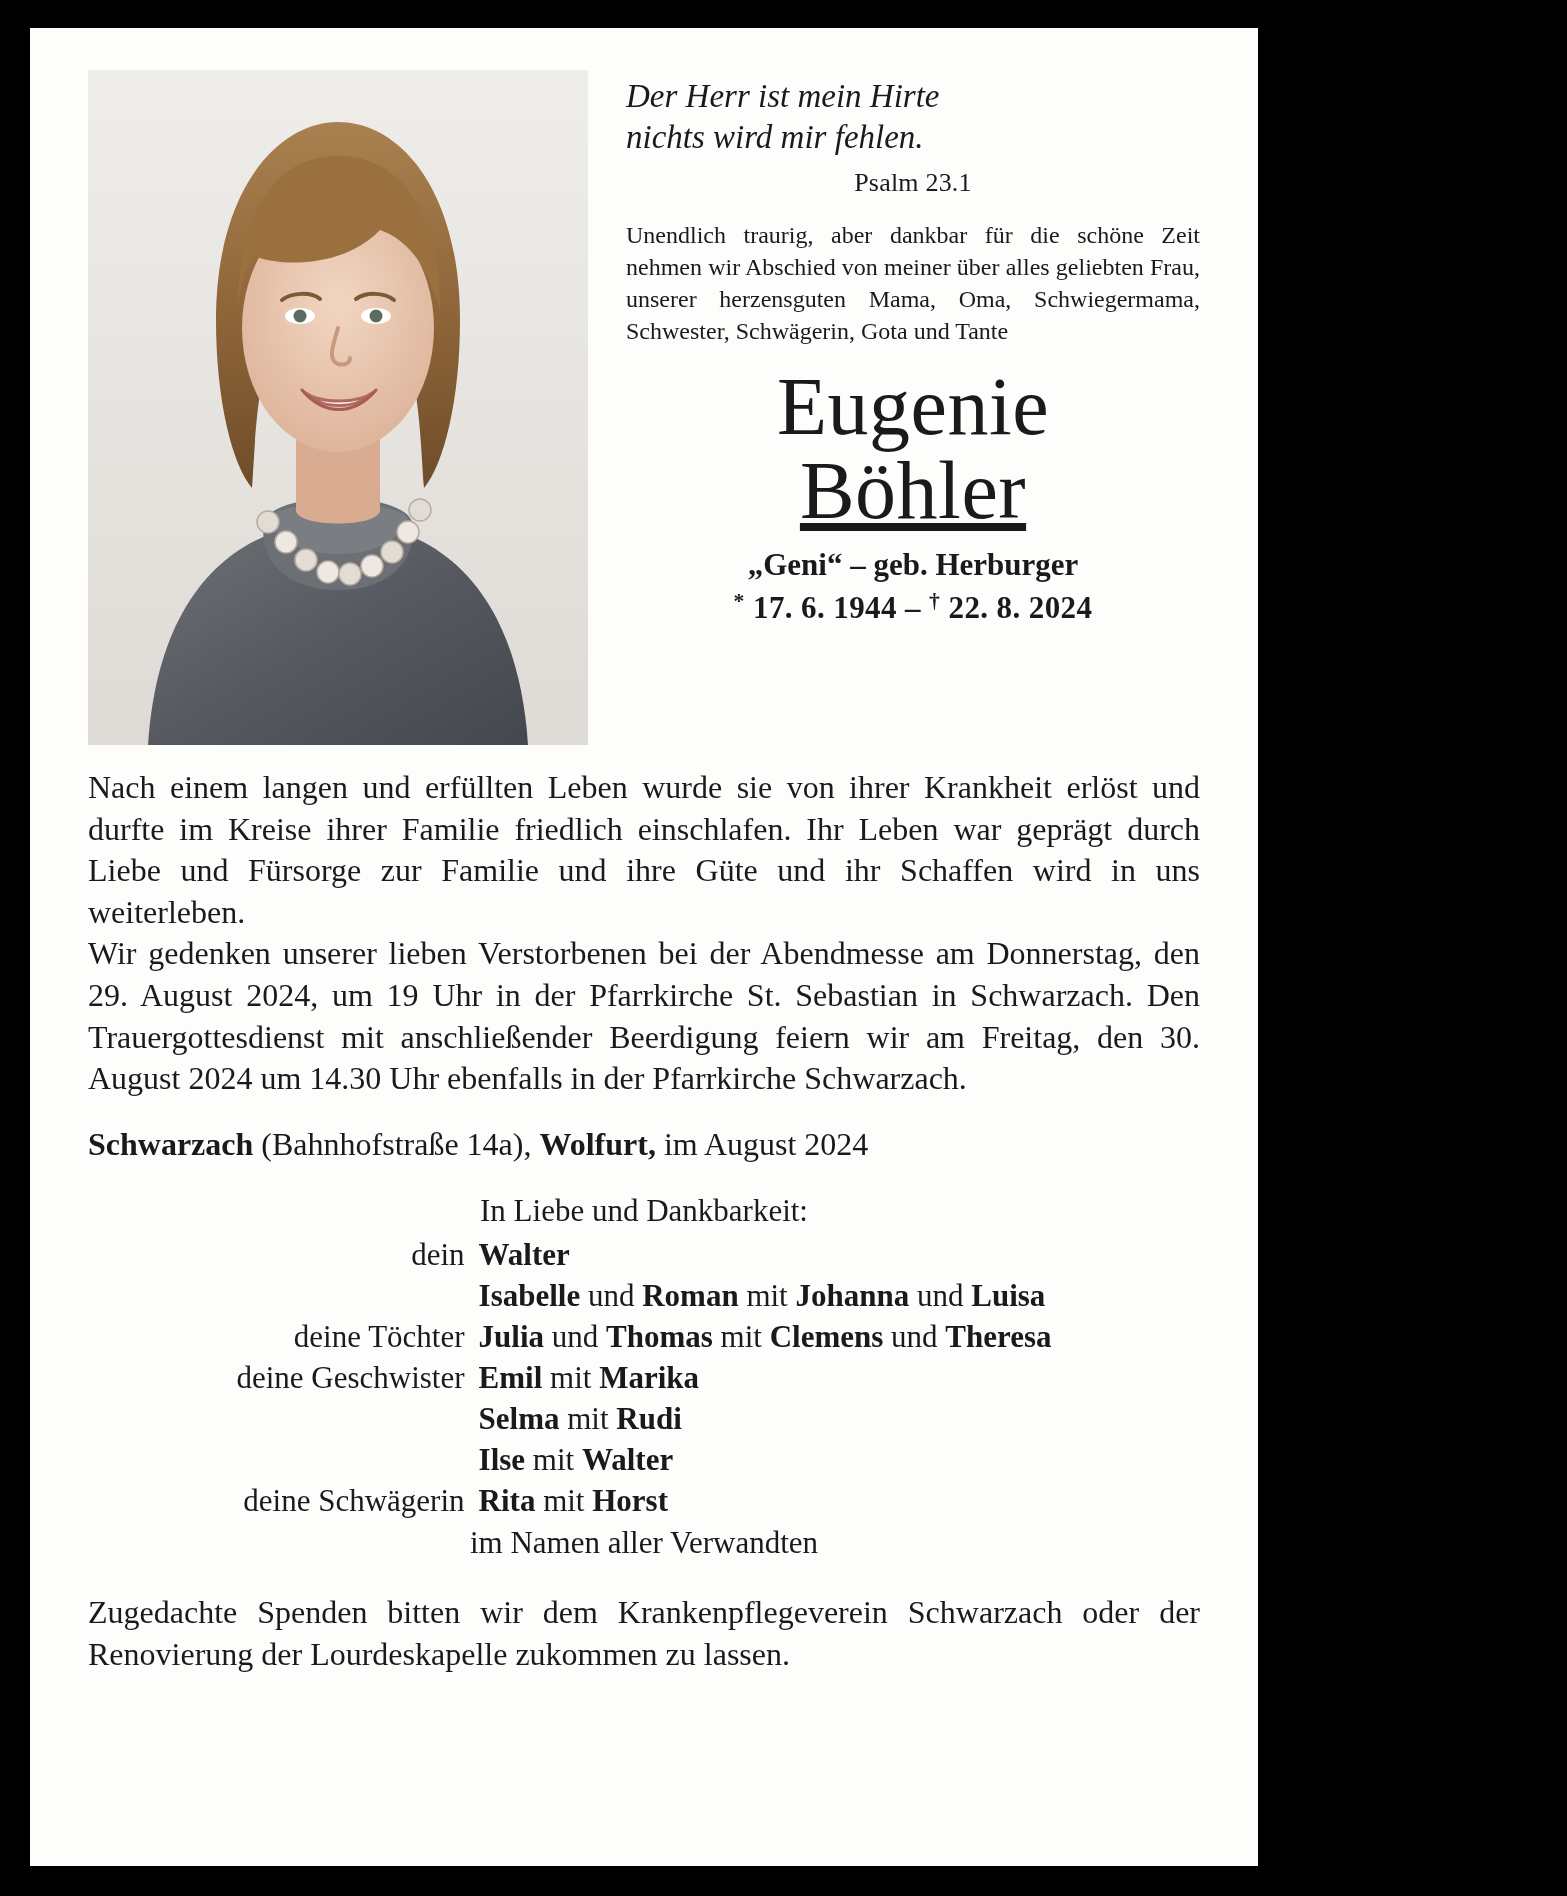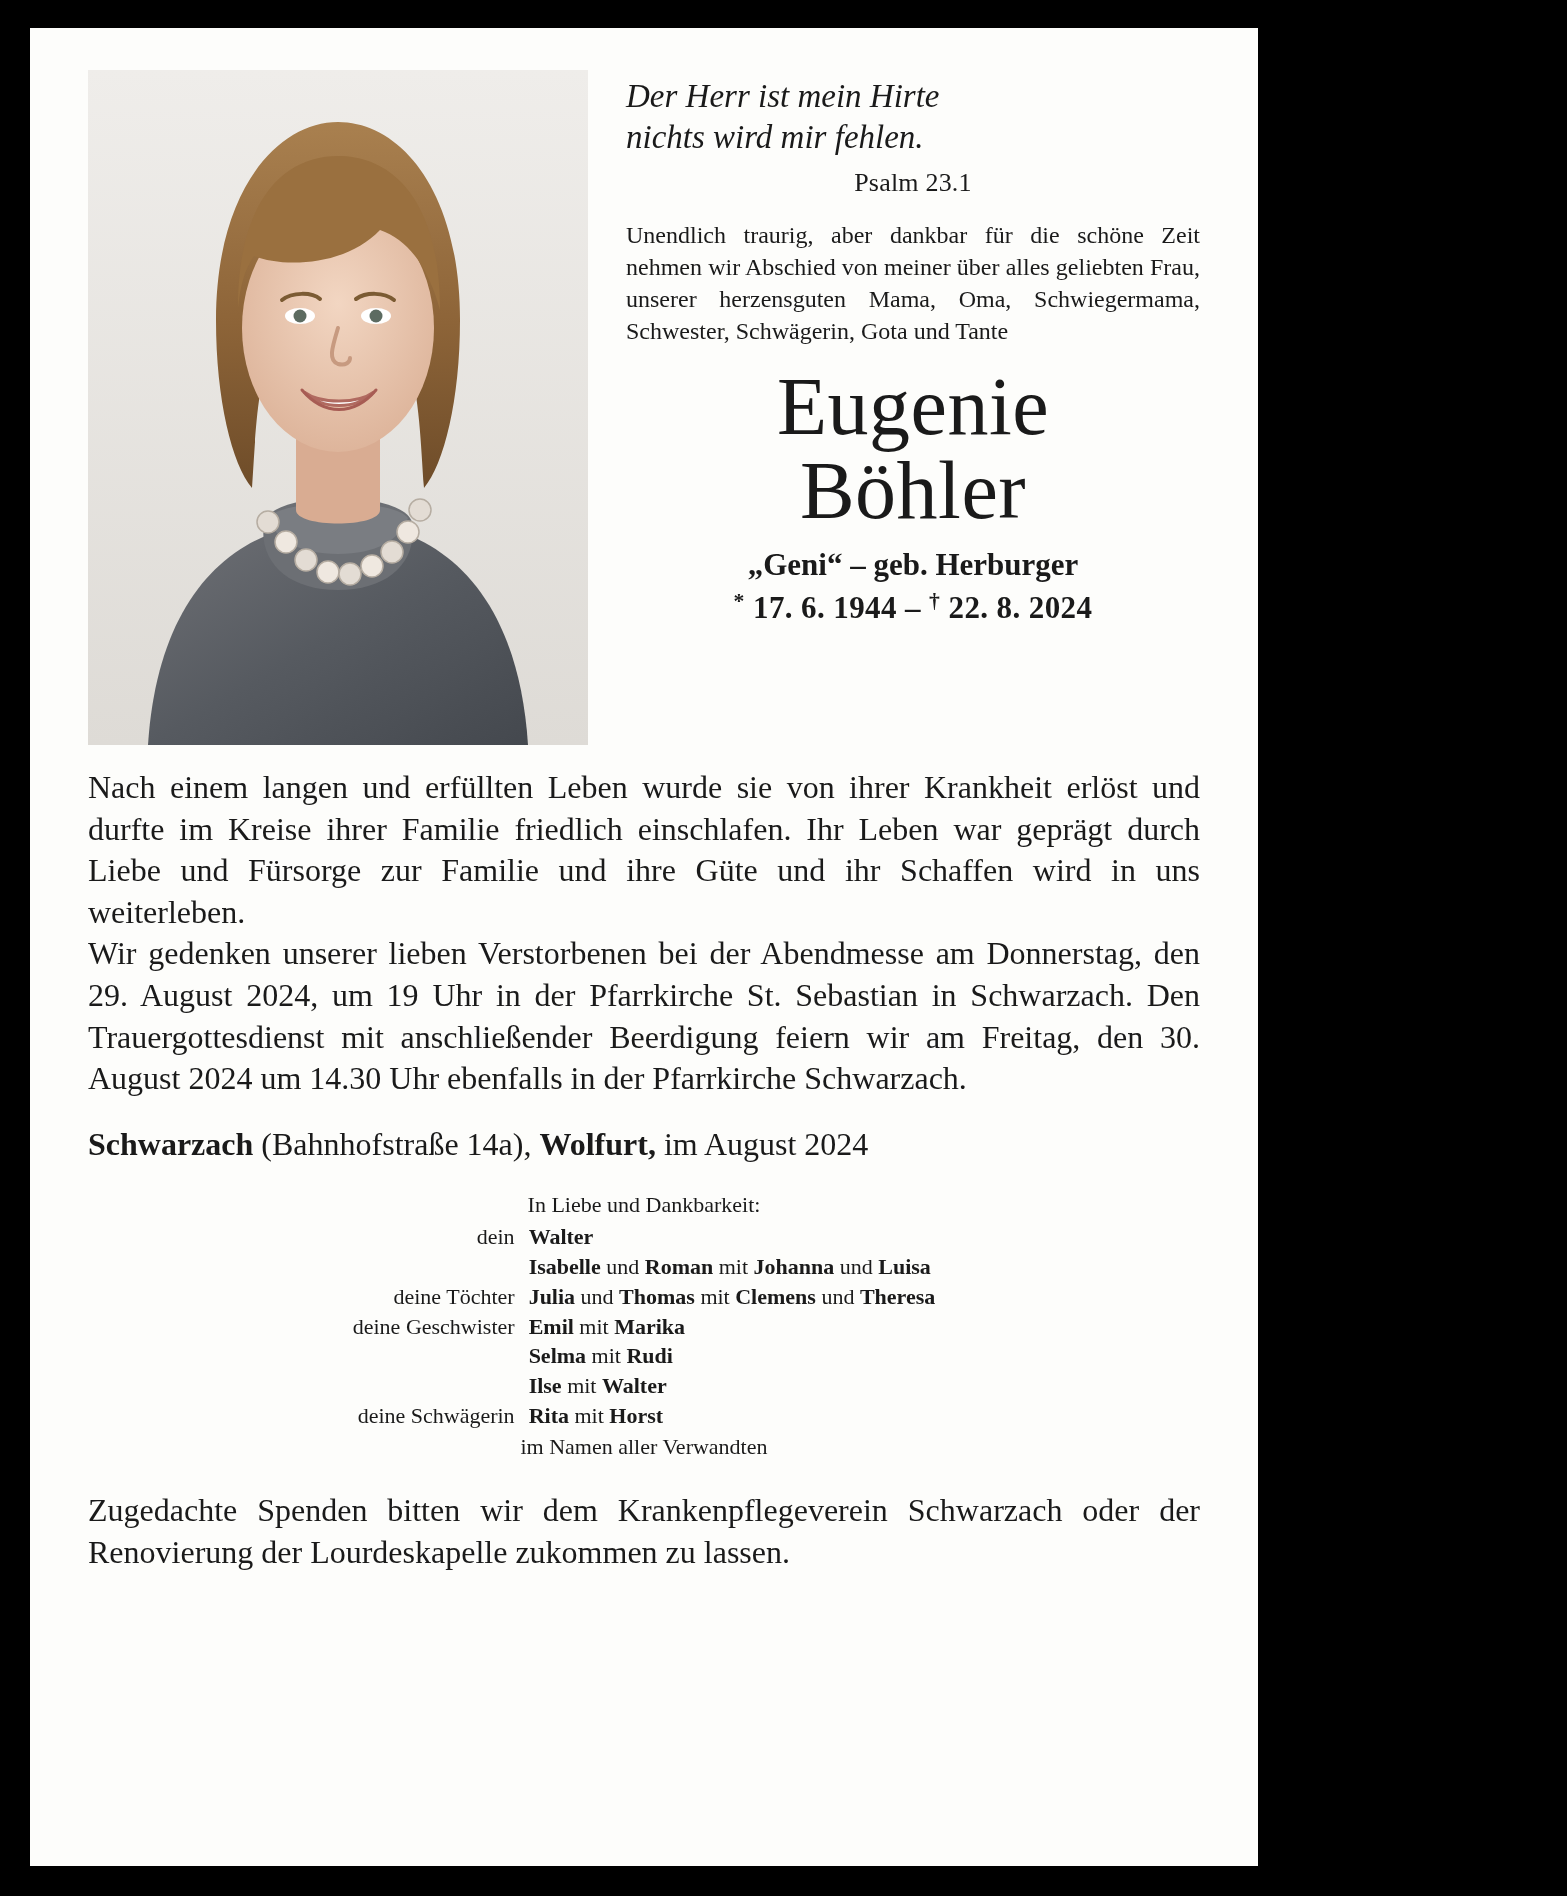--- a/index.html
+++ b/index.html
@@ -84,21 +84,21 @@
 
   .name {
     text-align: center;
     font-size: 82px;
     line-height: 1.02;
     margin-top: 18px;
     font-weight: 400;
     letter-spacing: 0.5px;
   }
   .name .given { display: block; }
-  .name .family { display: block; }
+  .name .family { display: block; text-decoration: underline; }
 
   .nickname {
     text-align: center;
     font-size: 31px;
     font-weight: bold;
     margin-top: 14px;
   }
   .dates {
     text-align: center;
     font-size: 31px;
@@ -120,21 +120,21 @@
 
   .location-line {
     margin-top: 26px;
     font-size: 32px;
   }
   .location-line b { font-weight: bold; }
 
   
   .family-block {
     margin-top: 28px;
-    font-size: 22px;
+    font-size: 31px;
     line-height: 1.26;
   }
   .family-head {
     text-align: center;
     margin-bottom: 4px;
   }
   .fam-rows {
     display: table;
     margin: 0 auto;
     border-collapse: collapse;

